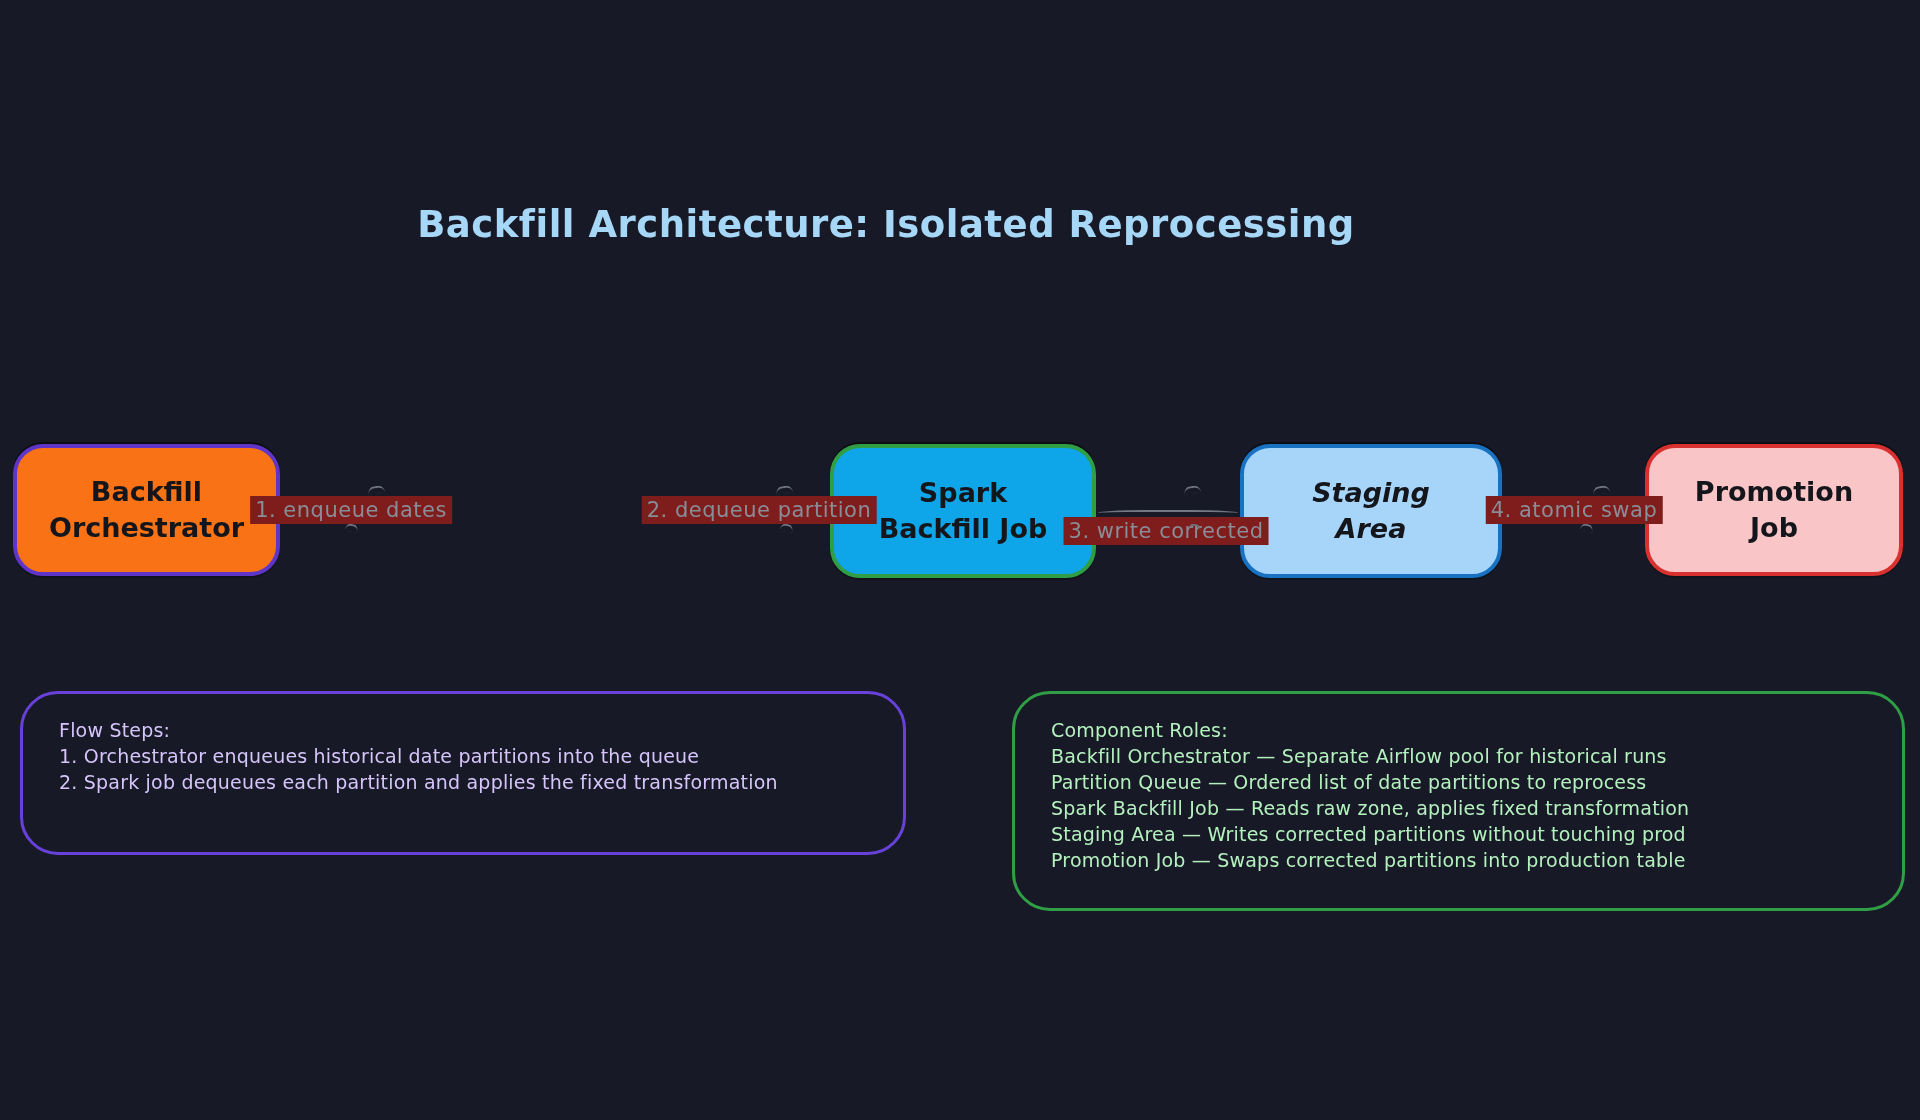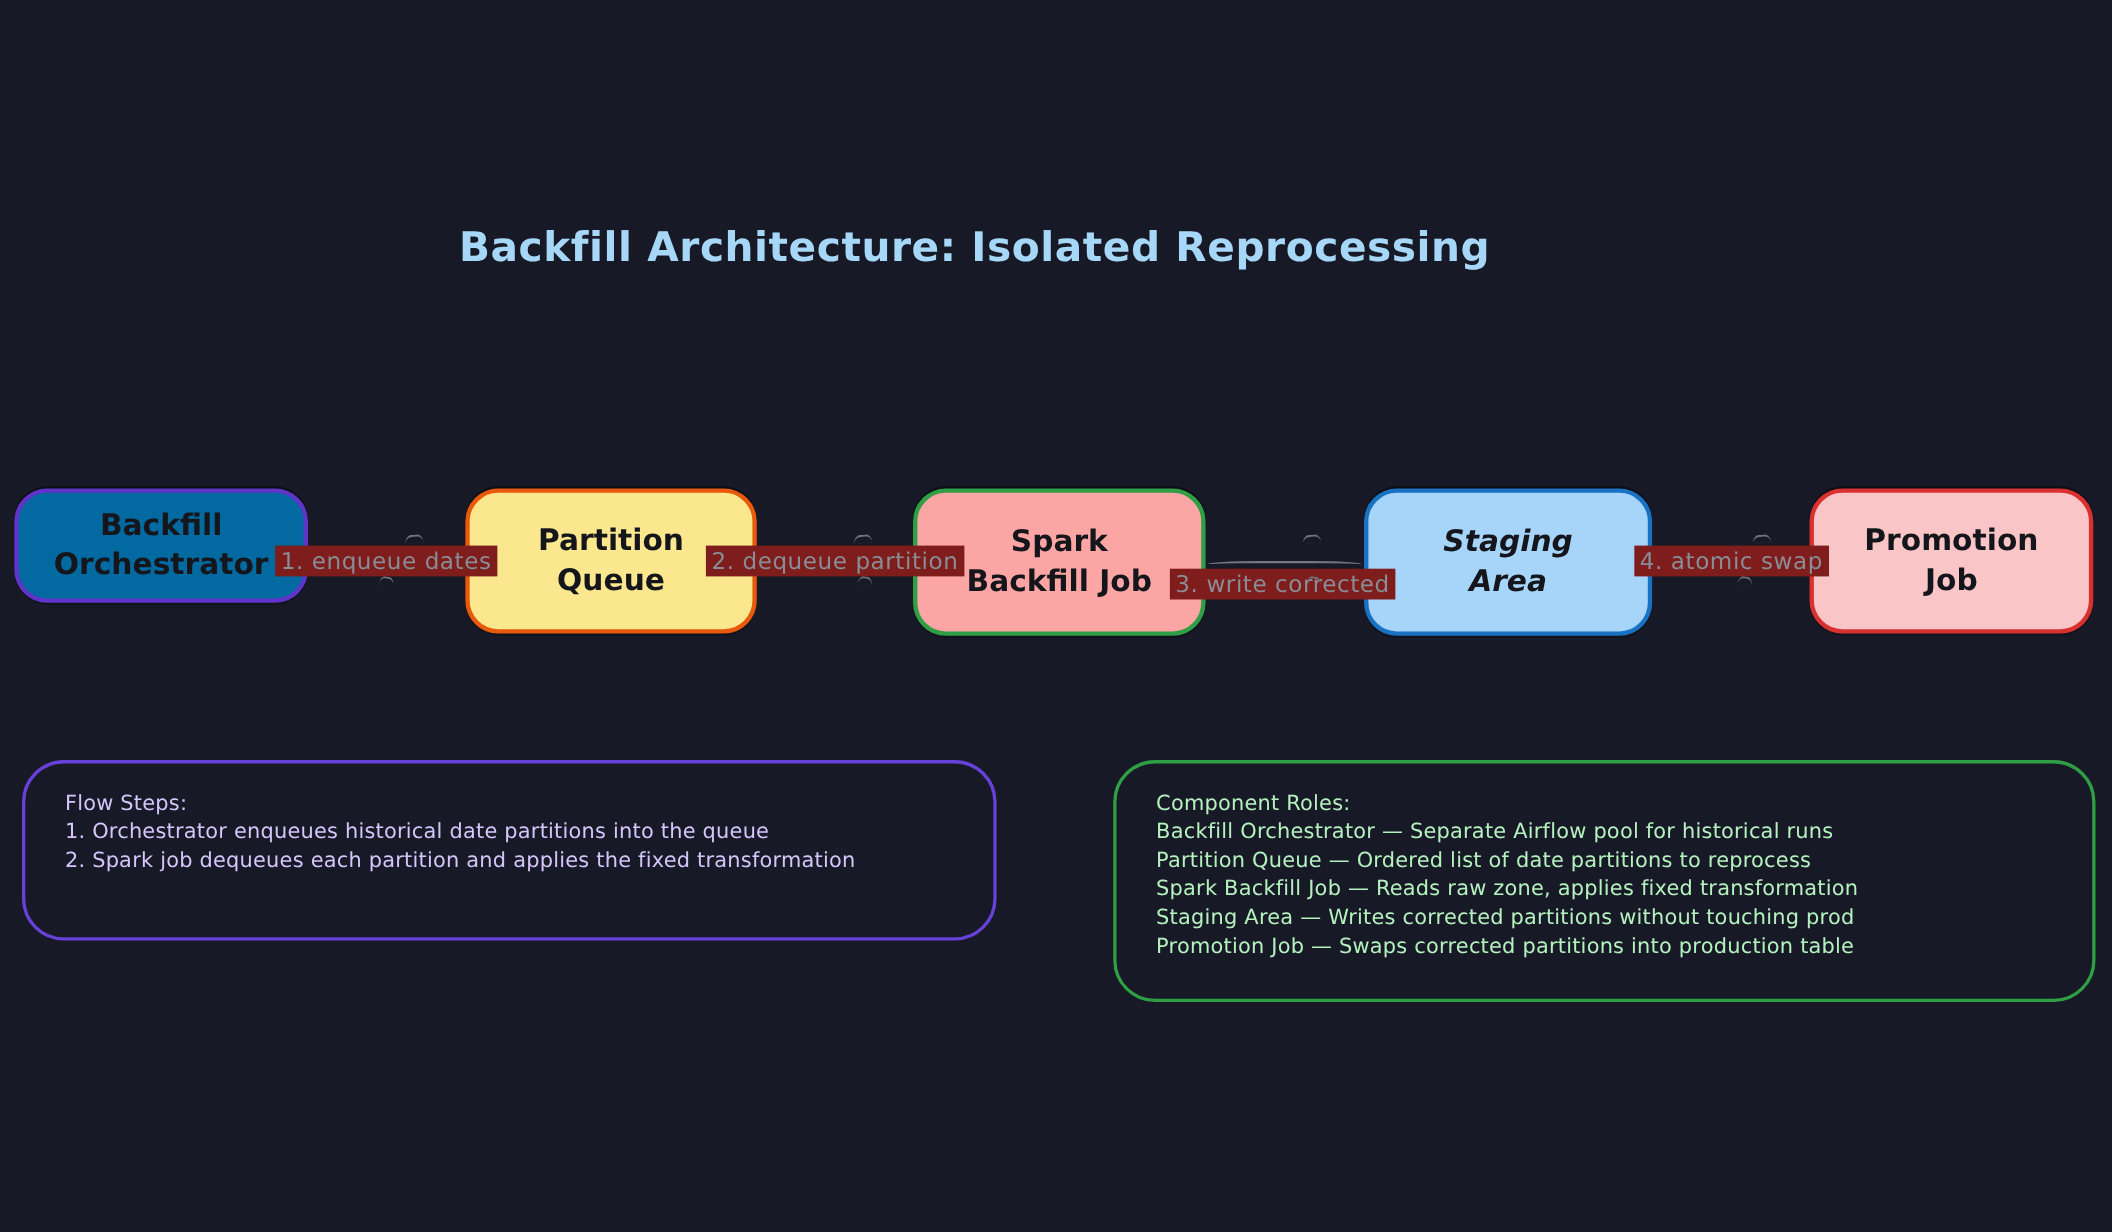--- a/index.html
+++ b/index.html
@@ -78,29 +78,25 @@
   }
   .note .line { white-space: nowrap; }
 </style>
 </head>
 <body style="background: rgb(23, 26, 38);">
 
 <div class="canvas">
 
   <div class="diagram-title" style="color: rgb(167, 215, 247);">Backfill Architecture: Isolated Reprocessing</div>
 
-  <div class="node" style="left: 13px; top: 444px; width: 267px; height: 104px; background: #0369a1; border: 4px solid rgb(95, 53, 201);">
+  <div class="node" style="left: 13px; top: 444px; width: 267px; height: 132px; background: #f97316; border: 4px solid rgb(95, 53, 201);">
     <span>Backfill
 Orchestrator</span>
   </div>
-  <div class="node" style="left: 423px; top: 444px; width: 265px; height: 132px; background: rgb(251, 231, 142); border: 4px solid rgb(232, 89, 12);">
-    <span>Partition
-Queue</span>
-  </div>
-  <div class="node" style="left: 830px; top: 444px; width: 266px; height: 134px; background: #fca5a5; border: 4px solid rgb(47, 158, 68);">
+  <div class="node" style="left: 830px; top: 444px; width: 266px; height: 134px; background: #0ea5e9; border: 4px solid rgb(47, 158, 68);">
     <span>Spark
 Backfill Job</span>
   </div>
   <div class="node" style="left: 1240px; top: 444px; width: 262px; height: 134px; background: rgb(166, 213, 249); border: 4px solid rgb(25, 113, 194); font-style: italic;">
     <span>Staging
 Area</span>
   </div>
   <div class="node" style="left: 1645px; top: 444px; width: 258px; height: 132px; background: rgb(249, 197, 198); border: 4px solid rgb(217, 48, 48);">
     <span>Promotion
 Job</span>

